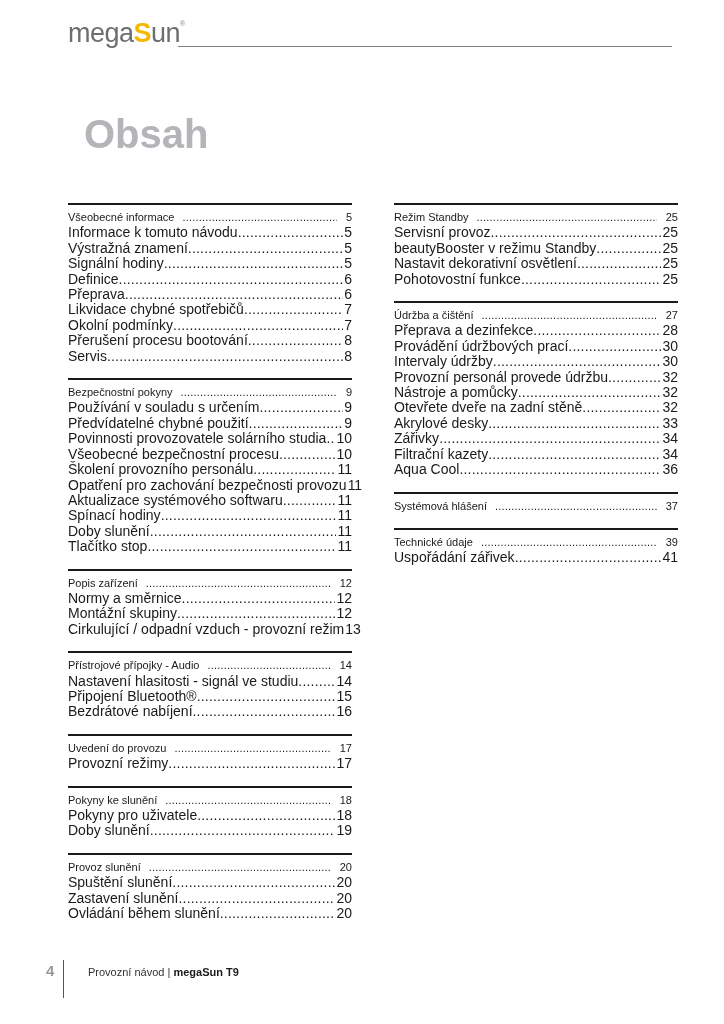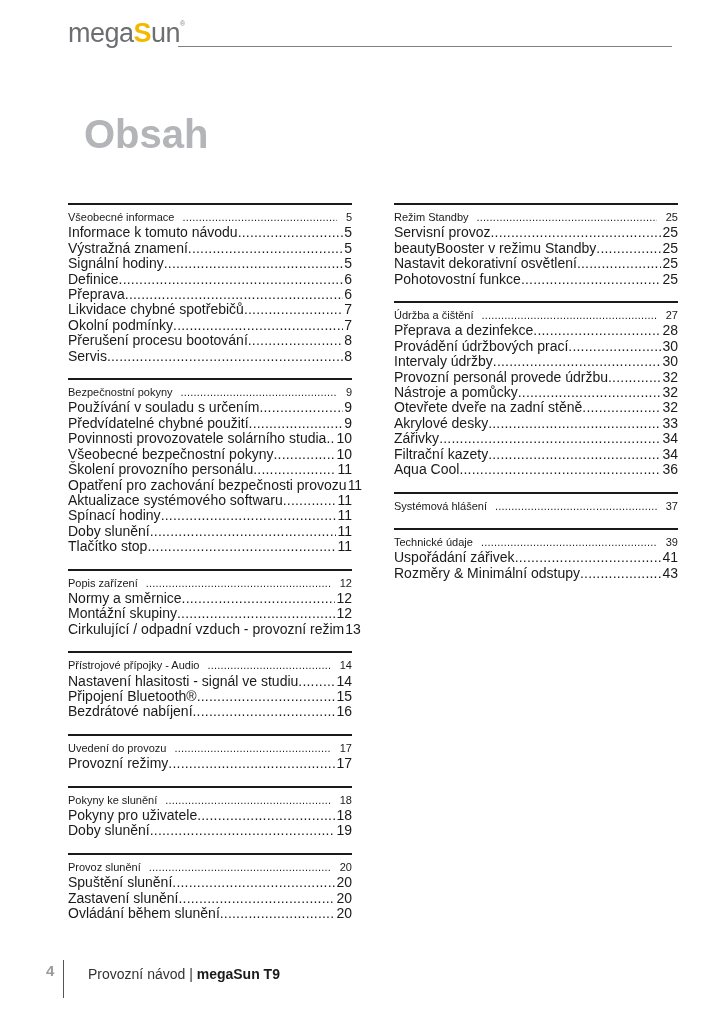--- a/index.html
+++ b/index.html
@@ -16,21 +16,21 @@
   .col.right { left: 386px; margin-left: 8px; }
   .section { border-top: 2px solid #1a1a1a; padding-top: 5px; margin-bottom: 14px; }
   .row { display: flex; align-items: baseline; font-size: 14px; line-height: 15.4px; white-space: nowrap; }
   .row .label { flex: 0 0 auto; }
   .row .dots { flex: 1 1 auto; overflow: hidden; color: #1a1a1a; }
   .row .dots::before { content: "................................................................................................................................................"; letter-spacing: 0.2px; }
   .row .page { flex: 0 0 auto; padding-left: 1px; }
   .row.head { font-weight: normal; font-size: 11px; gap: 8px; }
   .footer-num { position: absolute; left: 46px; top: 962px; font-size: 15px; font-weight: bold; color: #9a9a9a; }
   .footer-rule { position: absolute; left: 63px; top: 960px; width: 1px; height: 38px; background: #555; }
-  .footer-text { position: absolute; left: 73px; top: 966px; font-size: 14px; color: #333; padding-left: 15px; }
+  .footer-text { position: absolute; left: 73px; top: 966px; font-size: 11px; color: #333; padding-left: 15px; }
   .footer-text b { color: #1a1a1a; }
 </style>
 </head>
 <body>
 
 <div class="logo">
   <span>mega</span><span class="s">S</span><span>un</span><span class="reg">®</span>
 </div>
 <div class="header-rule"></div>
 
@@ -104,21 +104,21 @@
         <span class="label">Předvídatelné chybné použití</span>
         <span class="dots"></span>
         <span class="page">9</span>
       </div>
       <div class="row item">
         <span class="label">Povinnosti provozovatele solárního studia</span>
         <span class="dots"></span>
         <span class="page">10</span>
       </div>
       <div class="row item">
-        <span class="label">Všeobecné bezpečnostní pokyny</span>
+        <span class="label">Všeobecné bezpečnostní procesu</span>
         <span class="dots"></span>
         <span class="page">10</span>
       </div>
       <div class="row item">
         <span class="label">Školení provozního personálu</span>
         <span class="dots"></span>
         <span class="page">11</span>
       </div>
       <div class="row item">
         <span class="label">Opatření pro zachování bezpečnosti provozu</span>
@@ -337,25 +337,20 @@
     <div class="section">
       <div class="row head">
         <span class="label">Technické údaje</span>
         <span class="dots"></span>
         <span class="page">39</span>
       </div>
       <div class="row item">
         <span class="label">Uspořádání zářivek</span>
         <span class="dots"></span>
         <span class="page">41</span>
-      </div>
-      <div class="row item">
-        <span class="label">Rozměry &amp; Minimální odstupy</span>
-        <span class="dots"></span>
-        <span class="page">43</span>
       </div>
     </div>
   </div>
 
 <div class="footer-num">4</div>
 <div class="footer-rule"></div>
 <div class="footer-text">
   <span>Provozní návod | </span><b>megaSun T9</b>
 </div>
 

